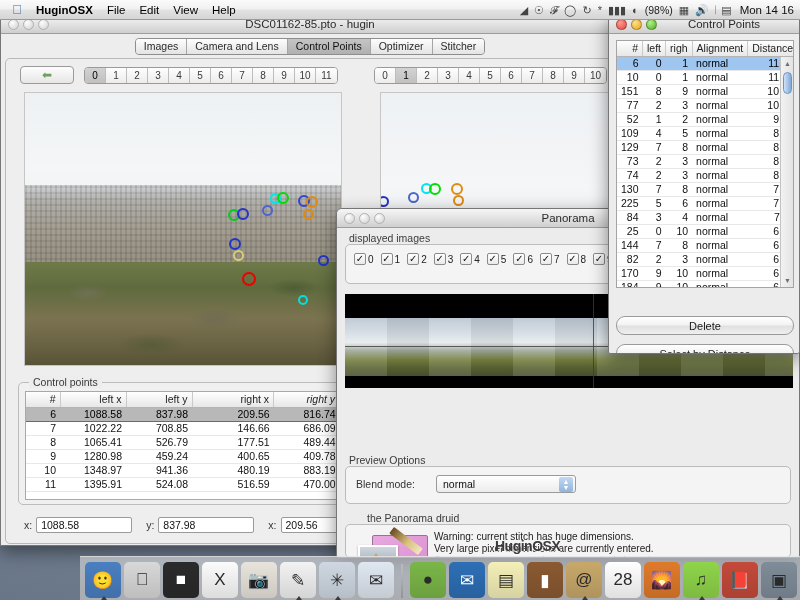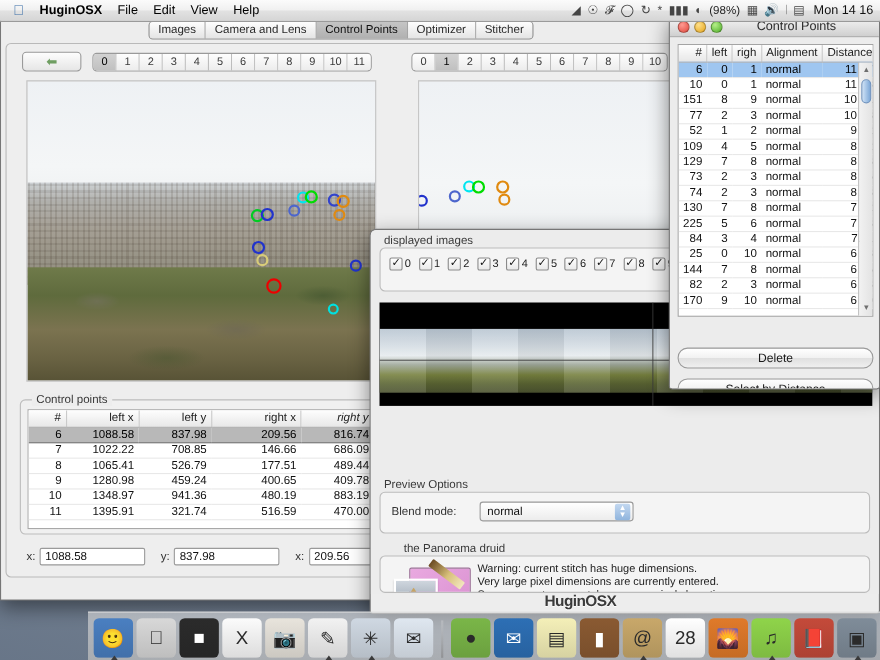--- a/index.html
+++ b/index.html
@@ -424,20 +424,28 @@
     <span class="battery-pct">(98%)</span>
     <span class="status-icon">▦</span>
     <span class="status-icon">🔊</span>
     <span class="status-icon">𝄀</span>
     <span class="status-icon">▤</span>
     <span class="clock">Mon 14 16</span>
   </div>
 </div>
 
 <div class="window" id="hugin-window">
+  <div class="titlebar">
+    <div class="lights">
+      <div class="light gray"></div>
+      <div class="light gray"></div>
+      <div class="light gray"></div>
+    </div>
+    <div class="title-text">DSC01162-85.pto - hugin</div>
+  </div>
 
   <div id="hugin-body">
 
     <div id="hugin-tabs">
       <div class="tabstrip">
         <div class="tab">Images</div>
         <div class="tab">Camera and Lens</div>
         <div class="tab active">Control Points</div>
         <div class="tab">Optimizer</div>
         <div class="tab">Stitcher</div>
@@ -570,21 +578,21 @@
                   <td>10</td>
                   <td>1348.97</td>
                   <td>941.36</td>
                   <td>480.19</td>
                   <td>883.19</td>
                   <td class="left-al">normal</td>
                 </tr>
                 <tr>
                   <td>11</td>
                   <td>1395.91</td>
-                  <td>321.74</td>
+                  <td>524.08</td>
                   <td>516.59</td>
                   <td>470.00</td>
                   <td class="left-al">normal</td>
                 </tr>
               </tbody>
           </table>
         </div>
       </div>
 
       <div class="field-row" style="left:18px; bottom:10px;">
@@ -594,20 +602,28 @@
         <input style="width: 96px;" value="837.98">
         <span style="margin-left:10px;">x:</span>
         <input style="width: 96px;" value="209.56">
       </div>
 
     </div>
   </div>
 </div>
 
 <div class="window" id="panorama-window">
+  <div class="titlebar">
+    <div class="lights">
+      <div class="light gray"></div>
+      <div class="light gray"></div>
+      <div class="light gray"></div>
+    </div>
+    <div class="title-text">Panorama</div>
+  </div>
 
   <div id="pano-body">
     <div class="sec-label" style="left:12px; top:4px;">displayed images</div>
     <div class="group-box" style="left:8px; top:16px; right:8px; height:40px; background:#f4f4f4;">
       <div class="checkrow" id="pano-checkboxes" style="left:8px; top:8px;">
           <div class="chk-item">
             <span class="chk">✓</span>
             <span>0</span>
           </div>
           <div class="chk-item">
@@ -807,20 +823,27 @@
               <td>3</td>
               <td class="left-al">normal</td>
               <td>6.53</td>
             </tr>
             <tr>
               <td>170</td>
               <td>9</td>
               <td>10</td>
               <td class="left-al">normal</td>
               <td>6.39</td>
+            </tr>
+            <tr>
+              <td>184</td>
+              <td>9</td>
+              <td>10</td>
+              <td class="left-al">normal</td>
+              <td>6.30</td>
             </tr>
           </tbody>
       </table>
       <div id="cpw-scroll">
         <div class="sb-arrow" style="top:1px;">▲</div>
         <div class="sb-thumb" style="top:15px; height:22px;"></div>
         <div class="sb-arrow" style="bottom:1px;">▼</div>
       </div>
     </div>
 

